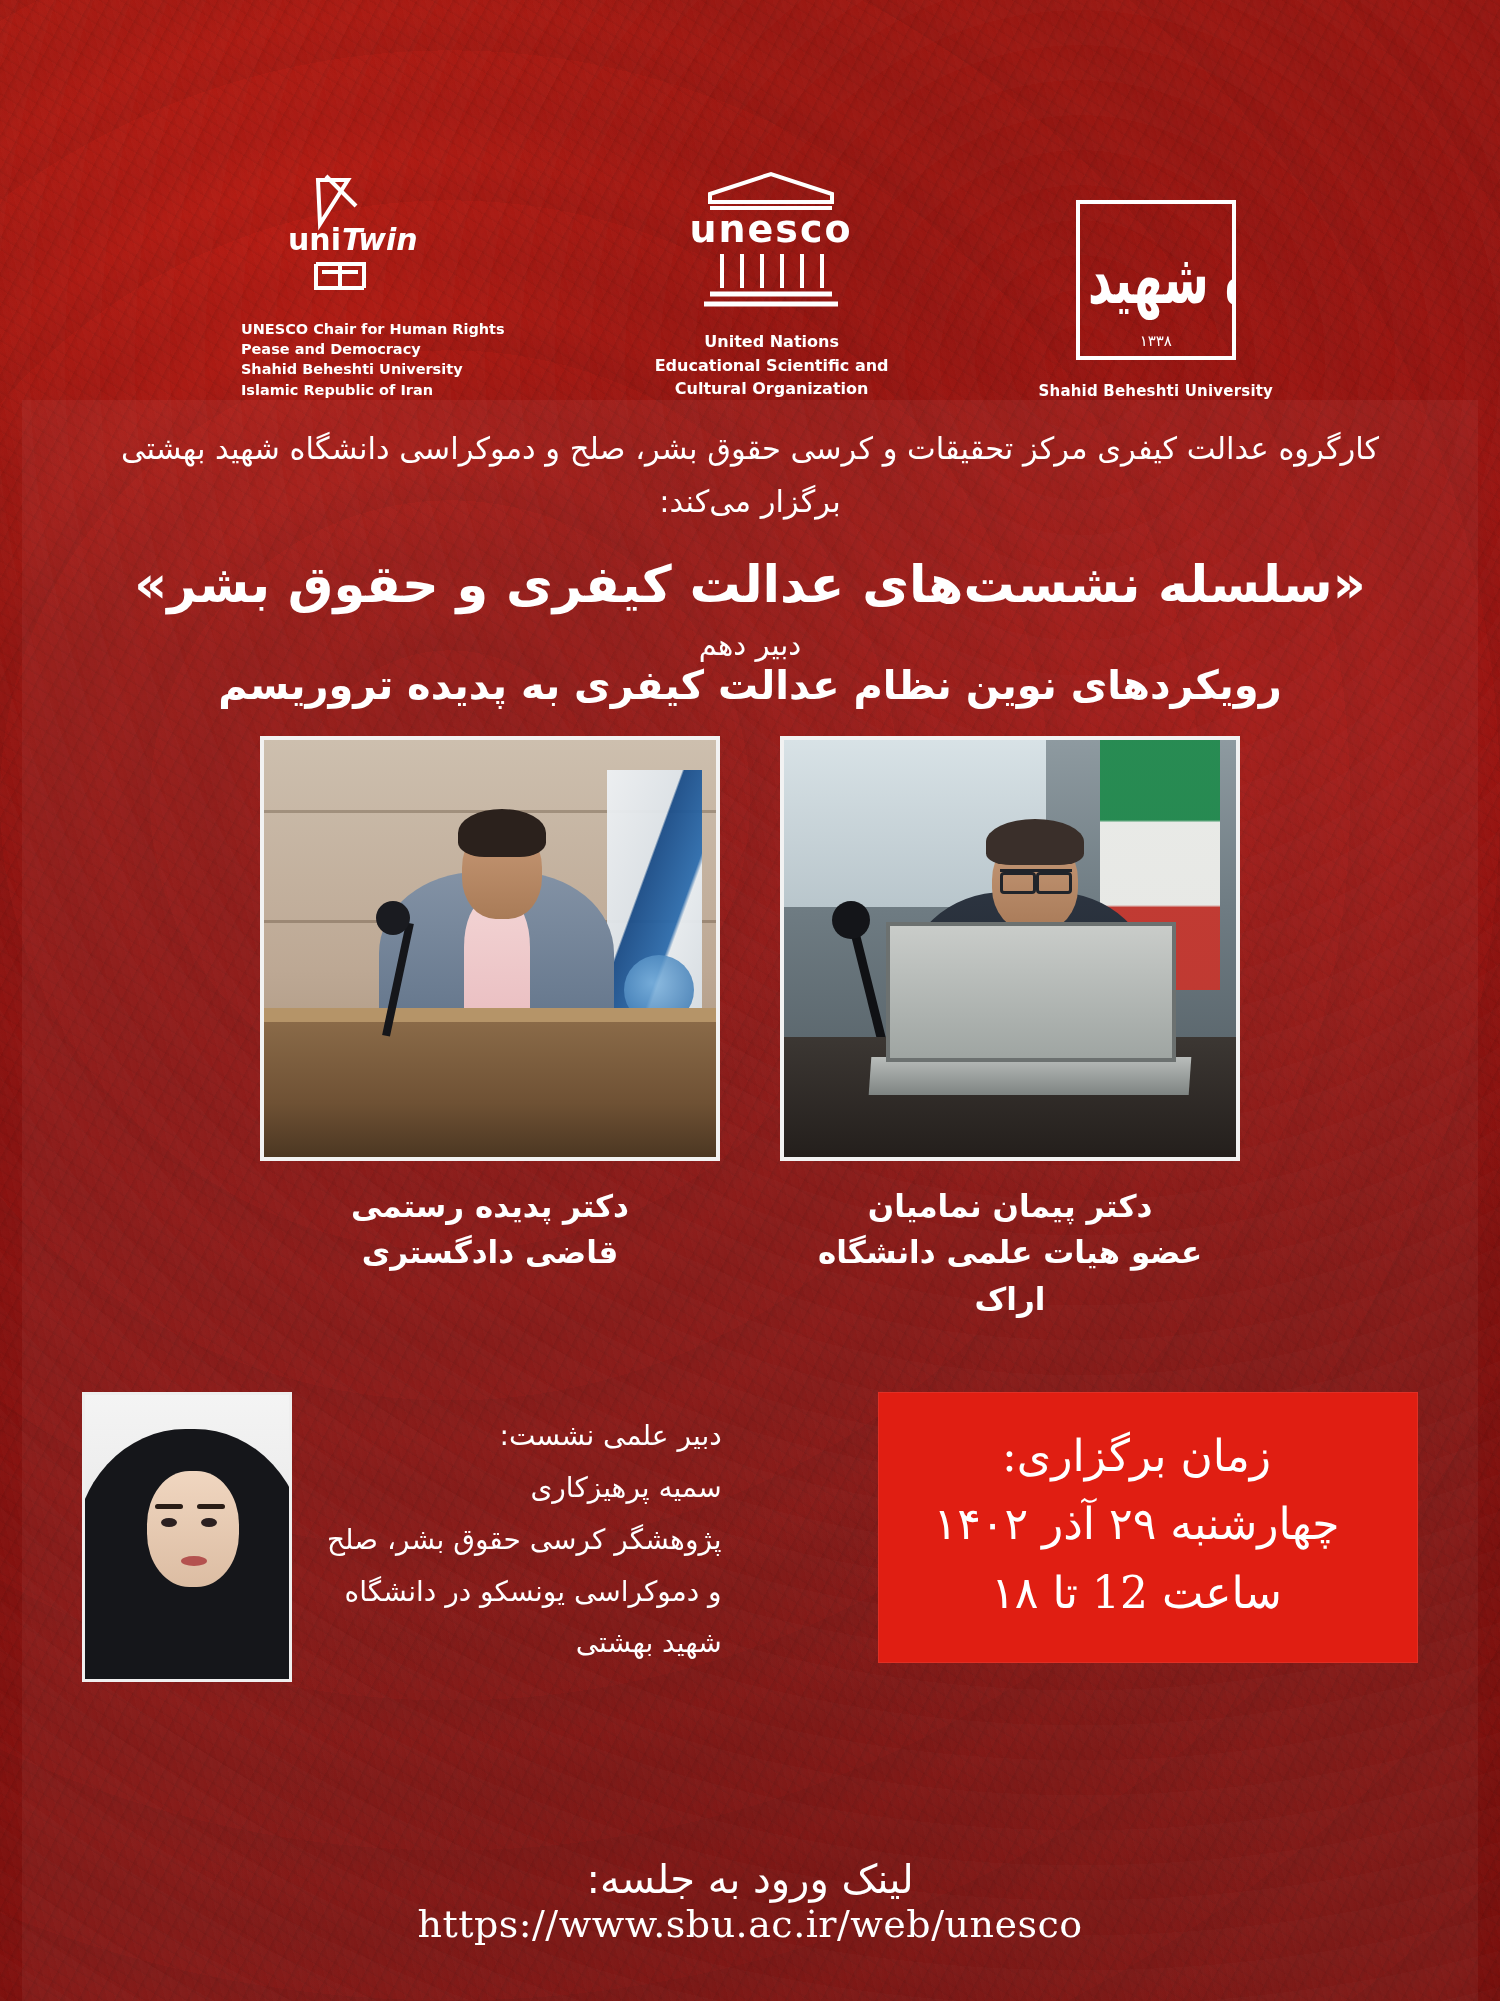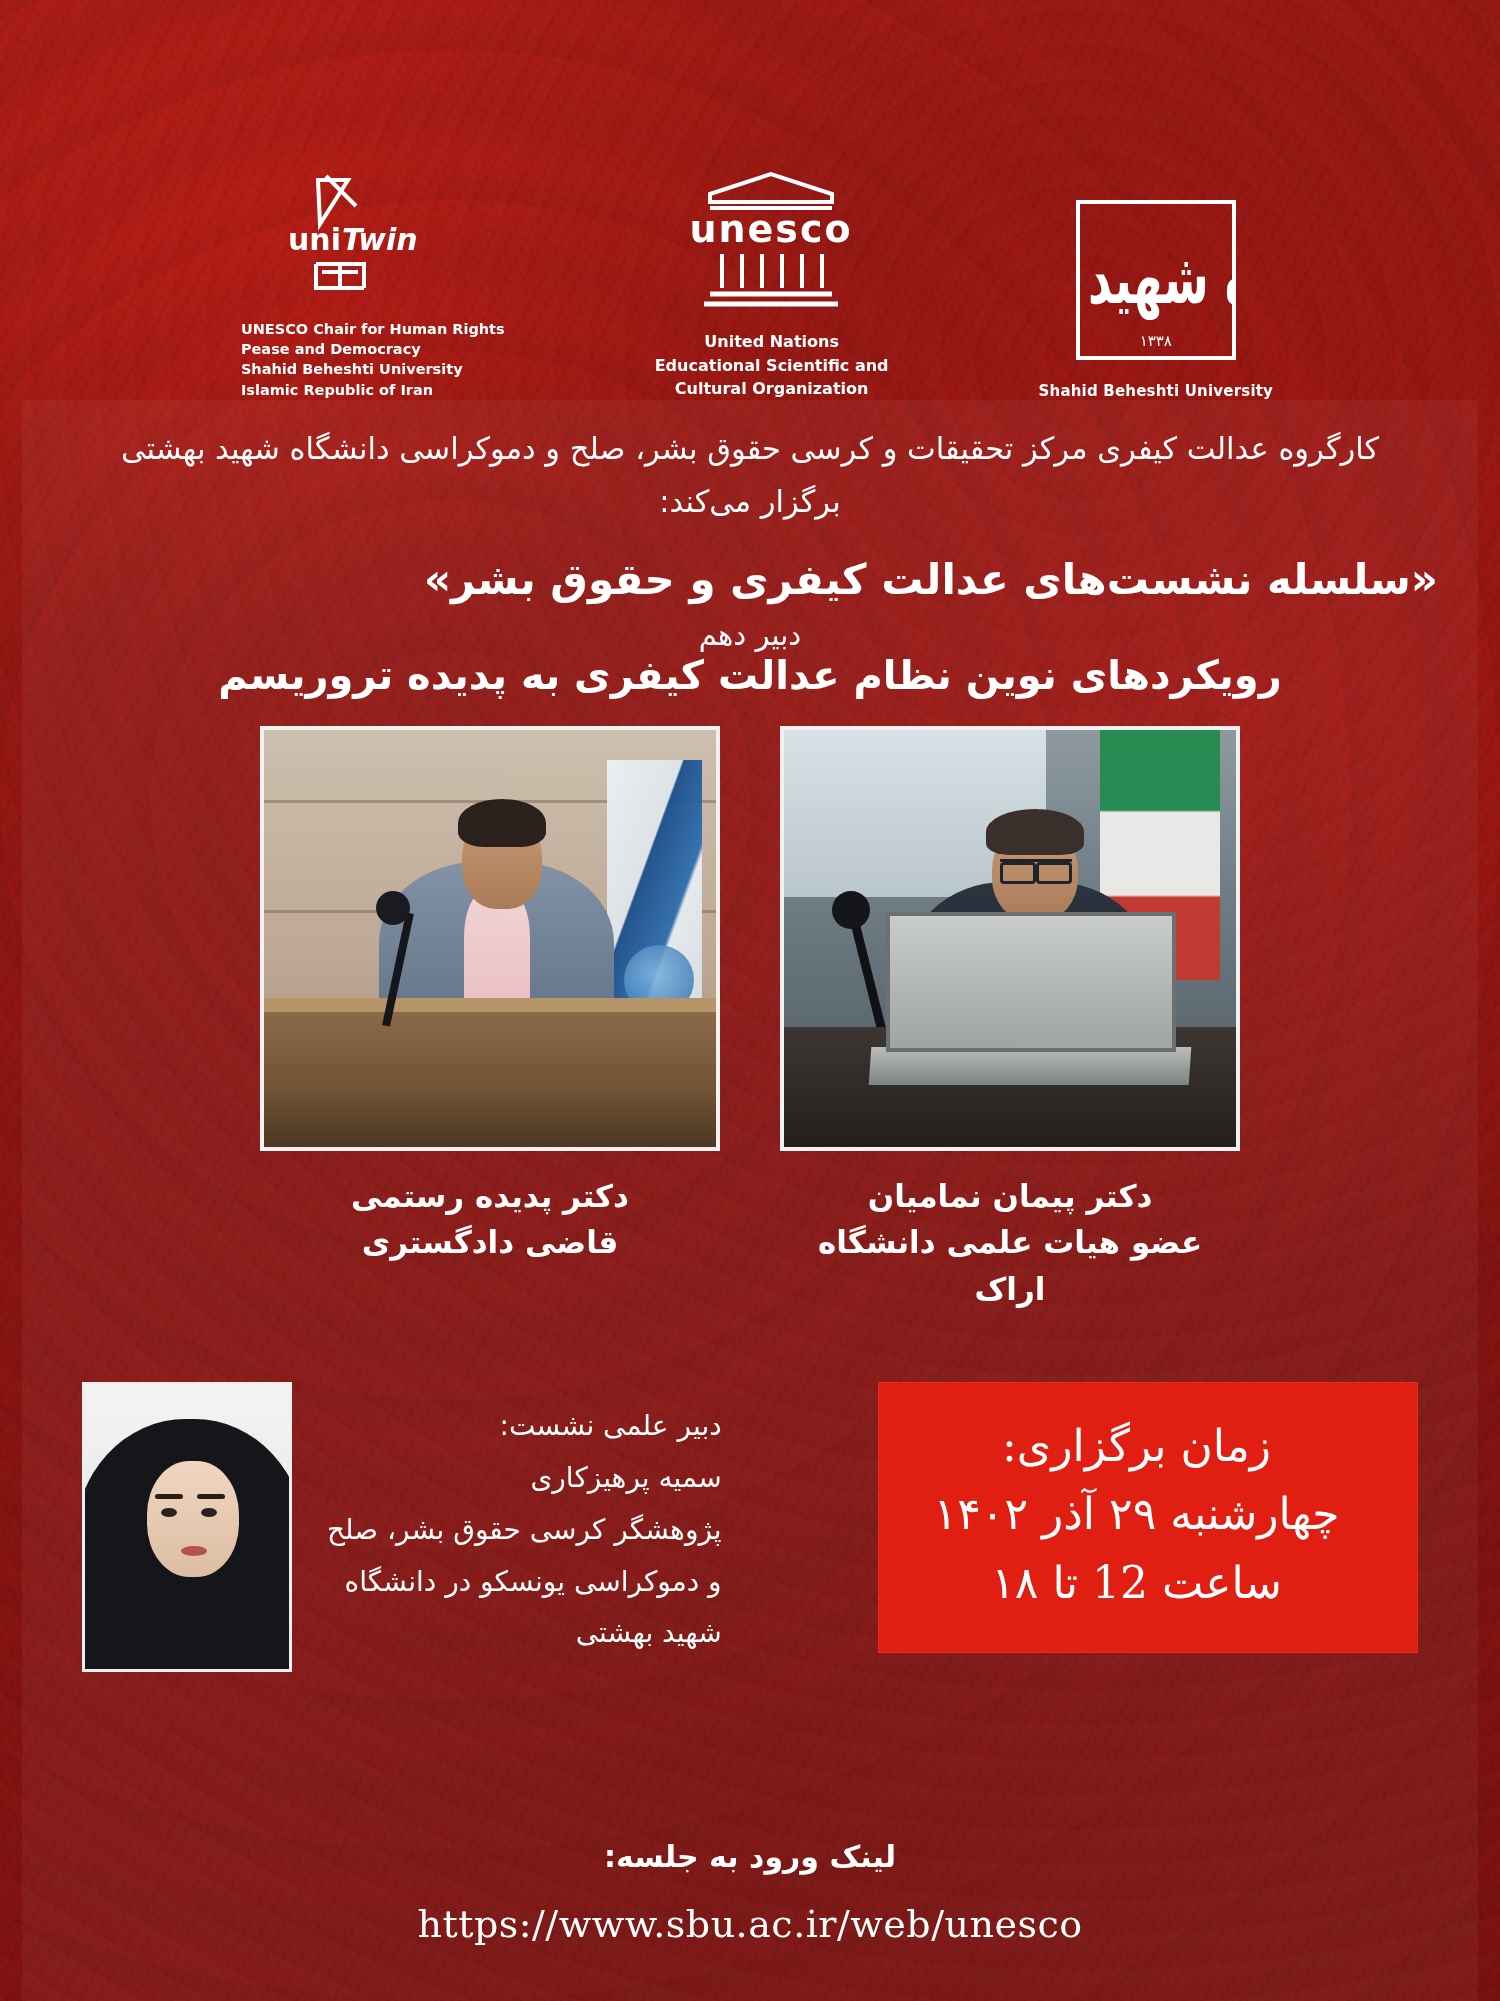--- a/index.html
+++ b/index.html
@@ -125,23 +125,23 @@
     color: #fff;
     font-size: 30.5px;
     line-height: 1.75;
     text-align: center;
     padding: 0 55px;
     font-family: "DejaVu Sans", sans-serif;
   }
 
   .series-title {
     margin-top: 26px;
-    text-align: right;
-    color: #fff;
-    font-size: 42px;
+    text-align: center;
+    color: #fff;
+    font-size: 51px;
     font-weight: 700;
     letter-spacing: -.5px;
   }
   .session-no {
     margin-top: 14px;
     text-align: center;
     color: #fff;
     font-size: 29px;
   }
   .session-topic {
@@ -283,21 +283,21 @@
     font-family: "DejaVu Serif", serif;
   }
 
   
   .link-area {
     position: absolute;
     left: 0; right: 0;
     bottom: 55px;
     text-align: center;
   }
-  .link-label { color: #fff; font-size: 30px; margin-bottom: 28px; font-weight: bold; }
+  .link-label { color: #fff; font-size: 40px; margin-bottom: 0; }
   .link-url {
     color: #fff;
     font-size: 38px;
     font-family: "DejaVu Serif", serif;
     direction: ltr;
     letter-spacing: .5px;
   }
 </style>
 </head>
 <body>

